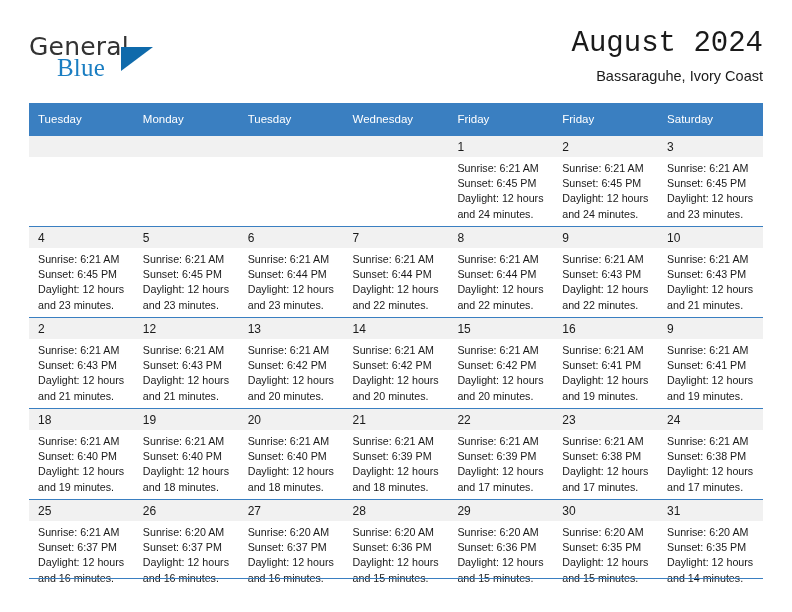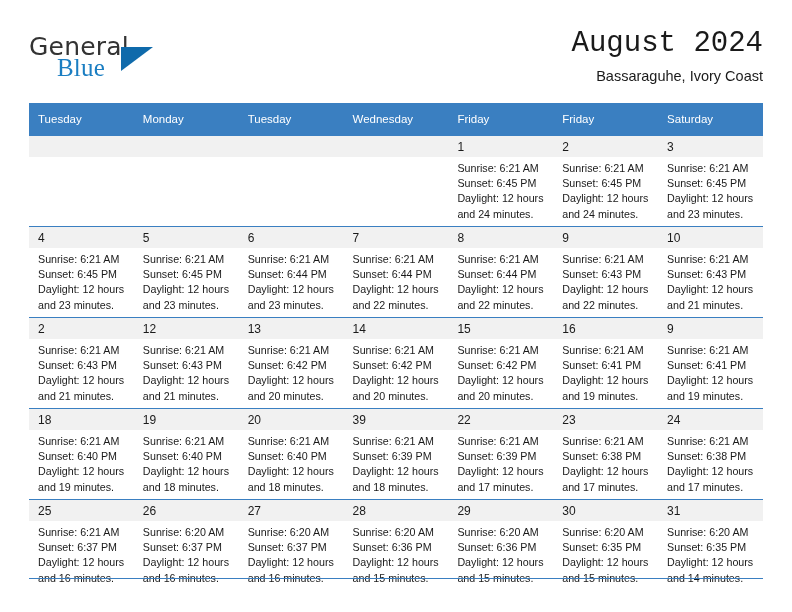--- a/index.html
+++ b/index.html
@@ -378,21 +378,21 @@
           <td>
             <div class="daynum-band">20</div>
             <div class="cell-body">
               <div>Sunrise: 6:21 AM</div>
               <div>Sunset: 6:40 PM</div>
               <div>Daylight: 12 hours</div>
               <div>and 18 minutes.</div>
             </div>
           </td>
           <td>
-            <div class="daynum-band">39</div>
+            <div class="daynum-band">21</div>
             <div class="cell-body">
               <div>Sunrise: 6:21 AM</div>
               <div>Sunset: 6:39 PM</div>
               <div>Daylight: 12 hours</div>
               <div>and 18 minutes.</div>
             </div>
           </td>
           <td>
             <div class="daynum-band">22</div>
             <div class="cell-body">

